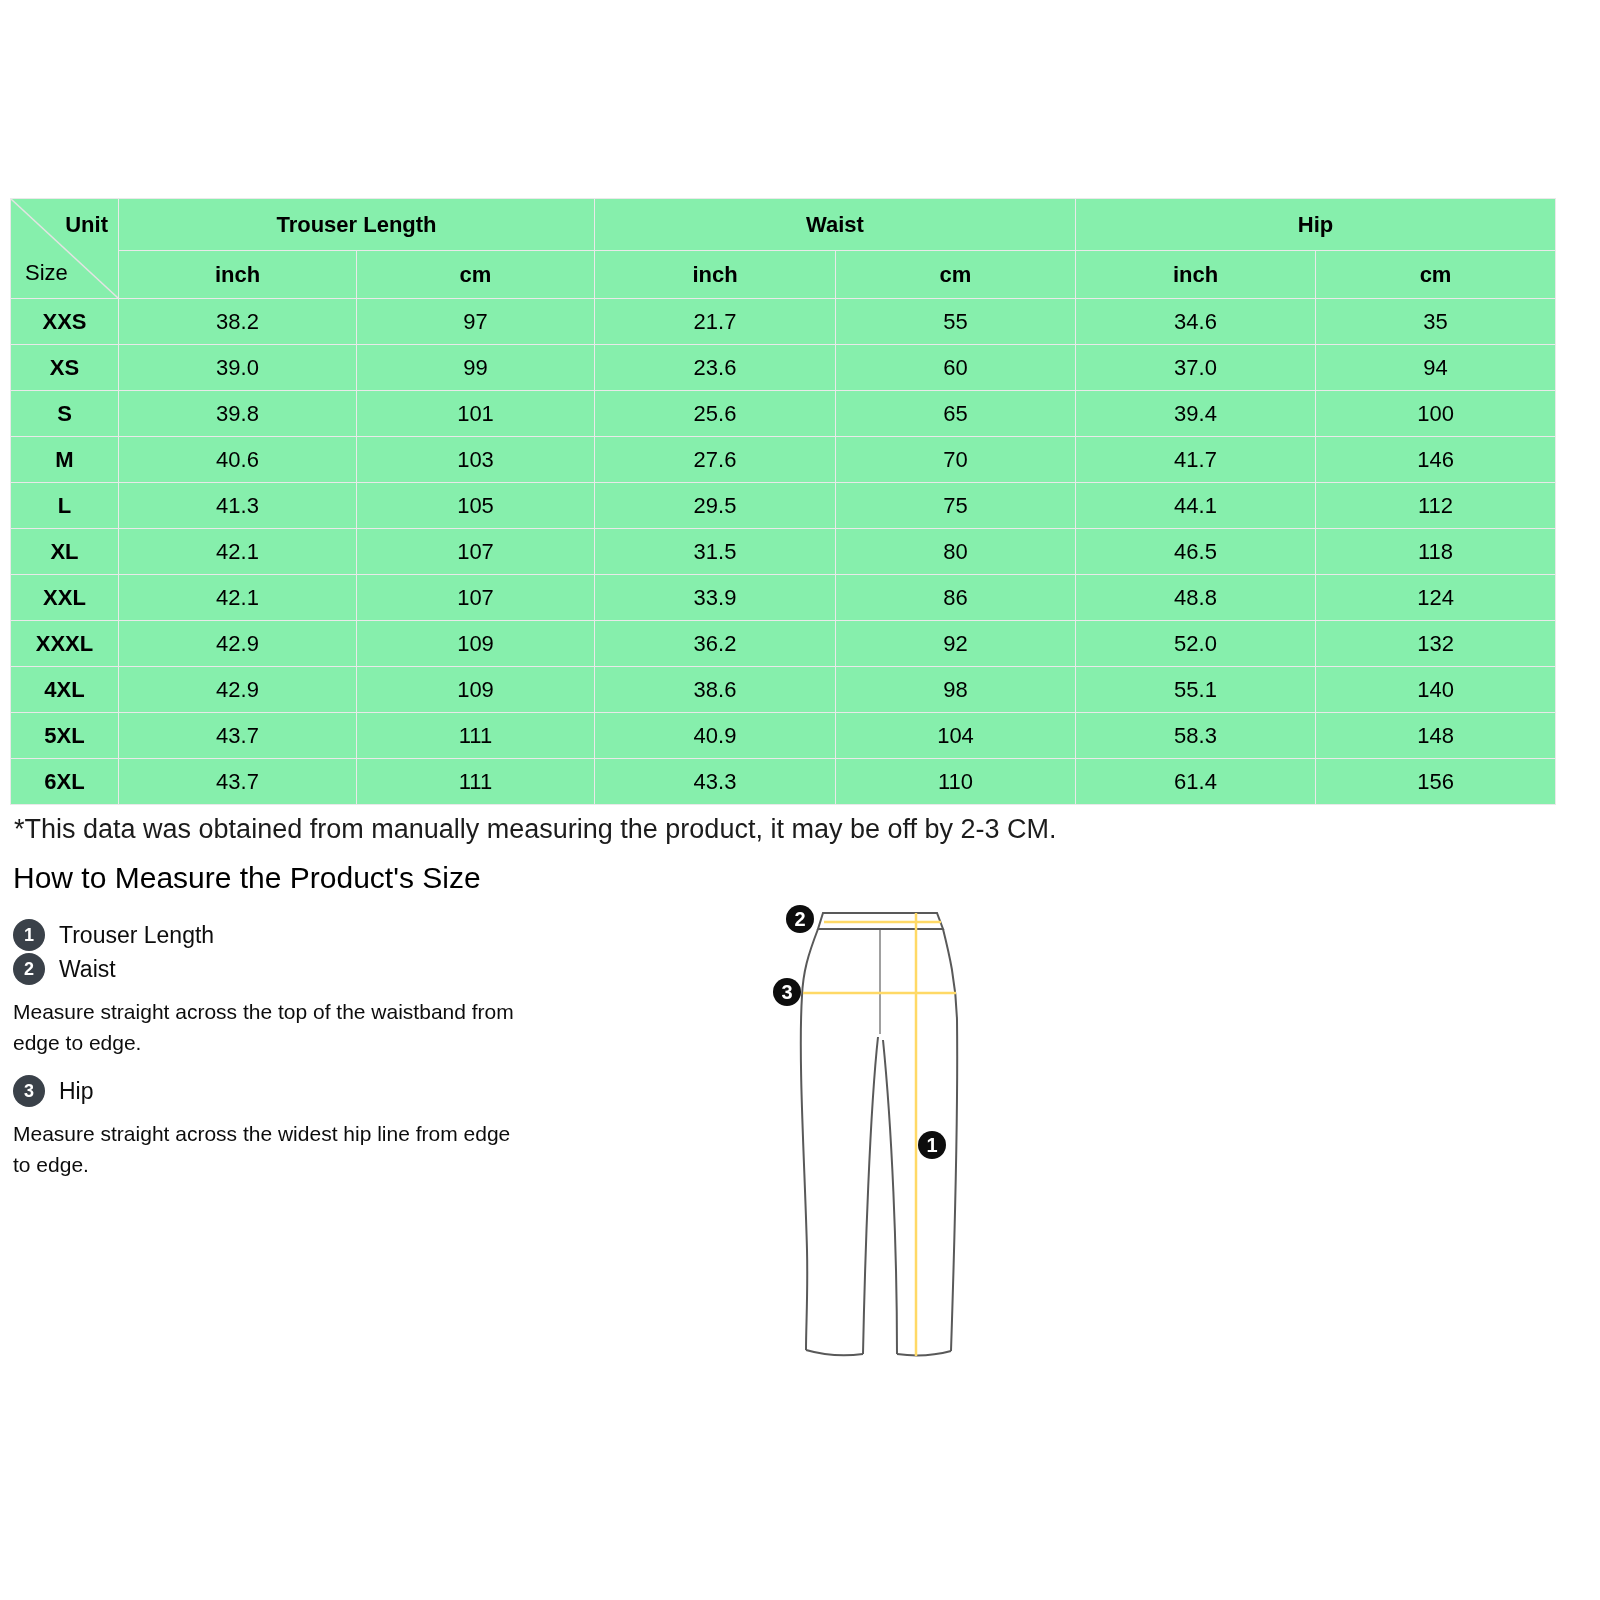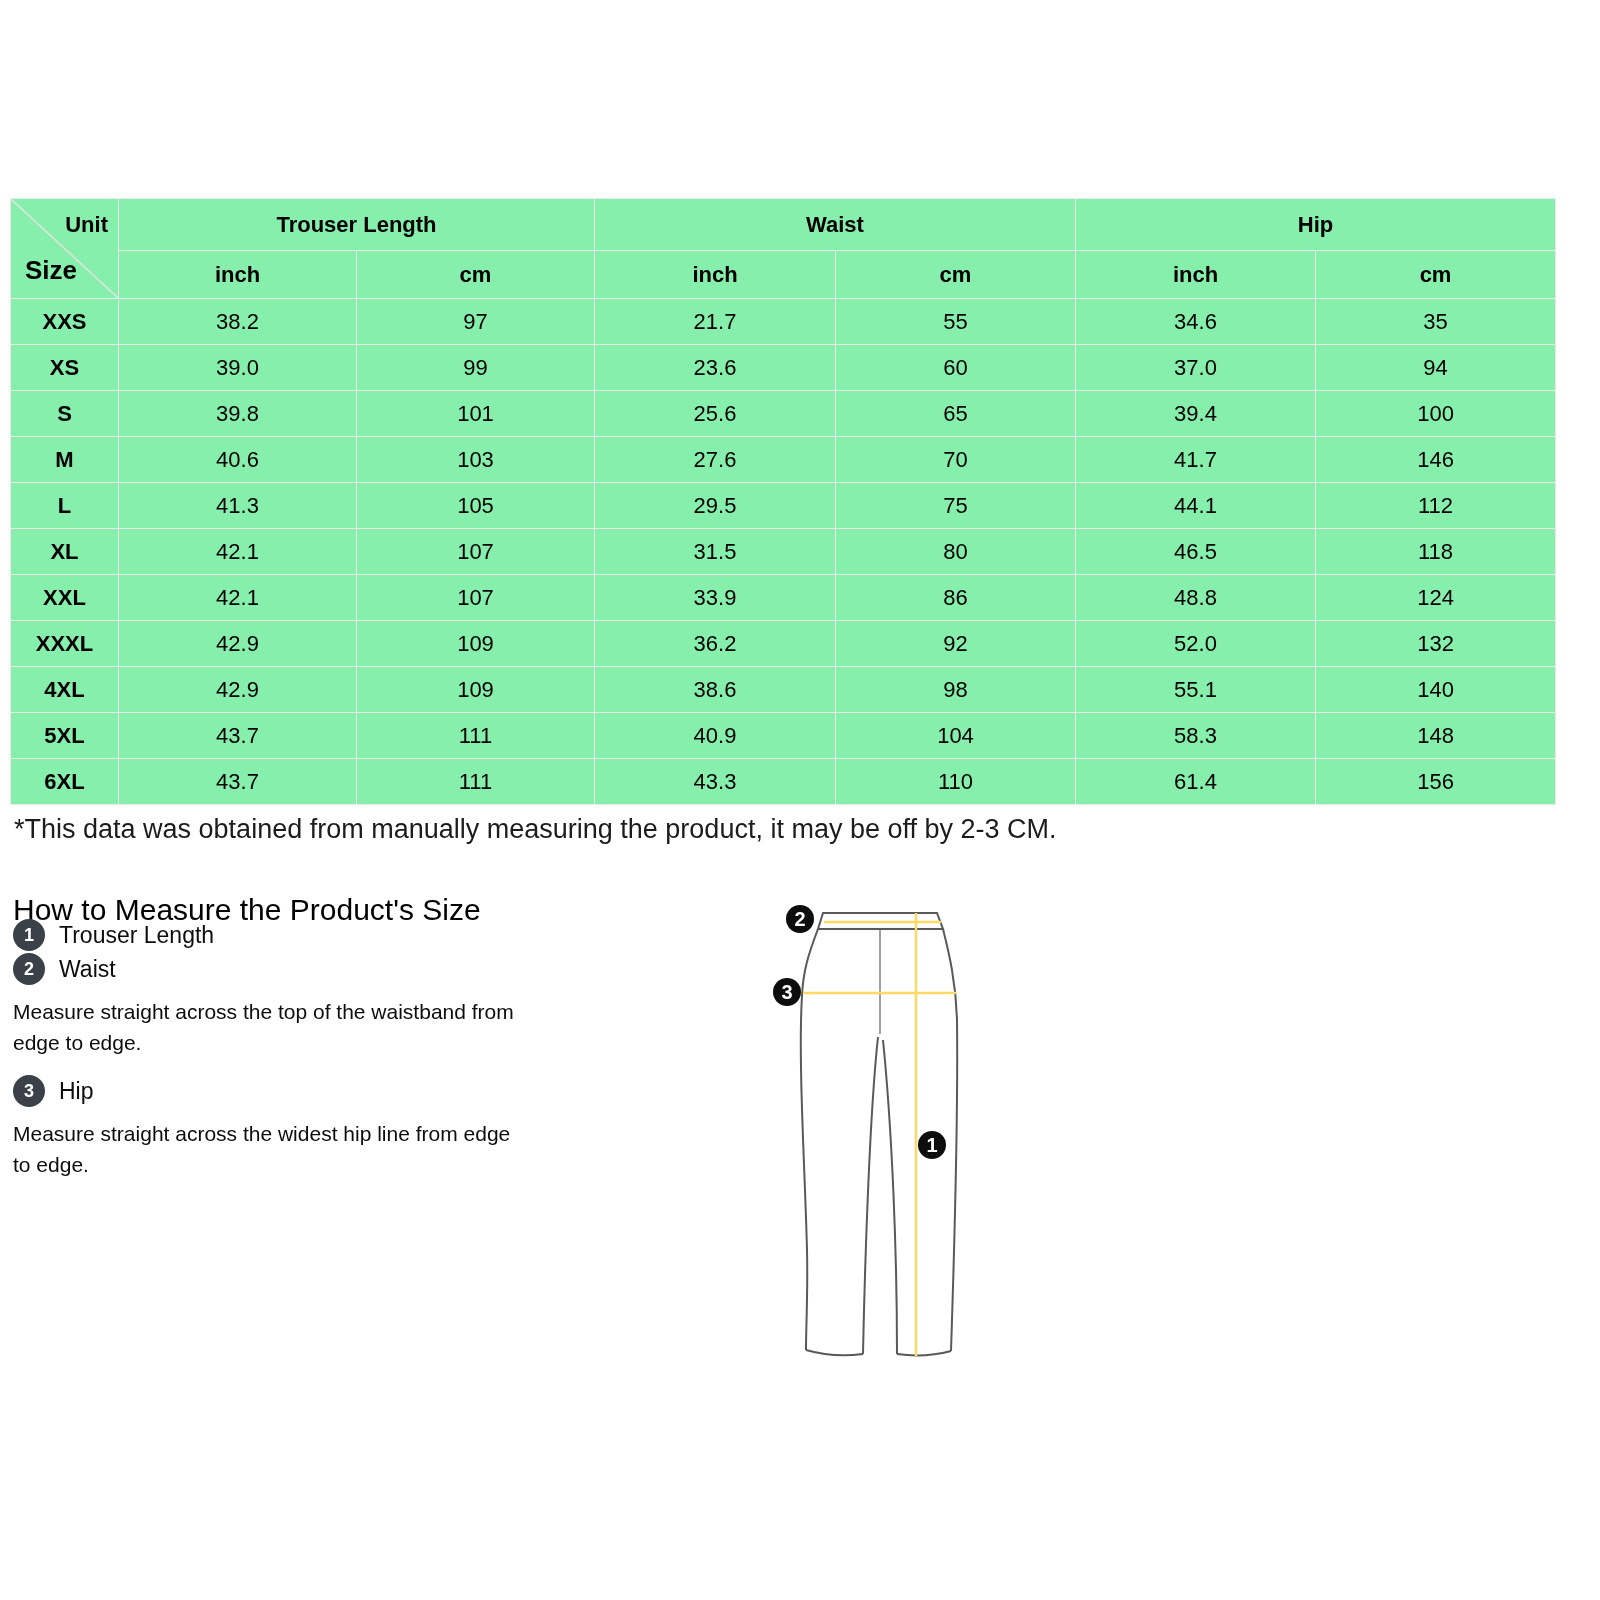--- a/index.html
+++ b/index.html
@@ -20,29 +20,29 @@
   .size-table thead tr.group-row{height:52px;}
   .size-table thead tr.unit-row{height:48px;margin-left:36px;}
   .size-table tbody tr{height:46px;margin-top:24px;}
   .size-table thead th{font-weight:700;color:#000;}
   .size-table td.size-cell{font-weight:700;color:#000;}
   .size-table td.value-cell{font-weight:400;color:#000;}
 
   th.corner-cell{position:relative;}
   th.corner-cell svg{position:absolute;left:0;top:0;width:100%;height:100%;}
   .corner-top{position:absolute;top:13px;right:10px;font-weight:700;font-size:22px;}
-  .corner-bottom{position:absolute;bottom:12px;left:14px;font-weight:700;font-size:26px;}
+  .corner-bottom{position:absolute;bottom:12px;left:14px;font-weight:400;font-size:22px;}
 
   .footnote{
     position:absolute;left:14px;top:814px;font-size:27px;color:#1c1c1c;font-weight:400;
   }
 
   
   .howto-title{
-    position:absolute;left:13px;top:890px;font-size:30px;font-weight:400;color:#000;line-height:40px;
+    position:absolute;left:13px;top:858px;font-size:30px;font-weight:400;color:#000;line-height:40px;
   }
   .measure-list{position:absolute;left:13px;top:918px;width:585px;}
   .measure-item .item-head{display:flex;align-items:center;height:34px;}
   .num-badge{
     width:32px;height:32px;border-radius:50%;background:#3a4149;color:#fff;
     font-size:18px;font-weight:700;display:flex;align-items:center;justify-content:center;
     flex:0 0 32px;
   }
   .item-label{margin-left:14px;font-size:23px;font-weight:400;color:#0d0d0d;}
   .item-desc{margin:10px 0 16px 0;font-size:21px;line-height:31px;color:#0d0d0d;font-weight:400;}

